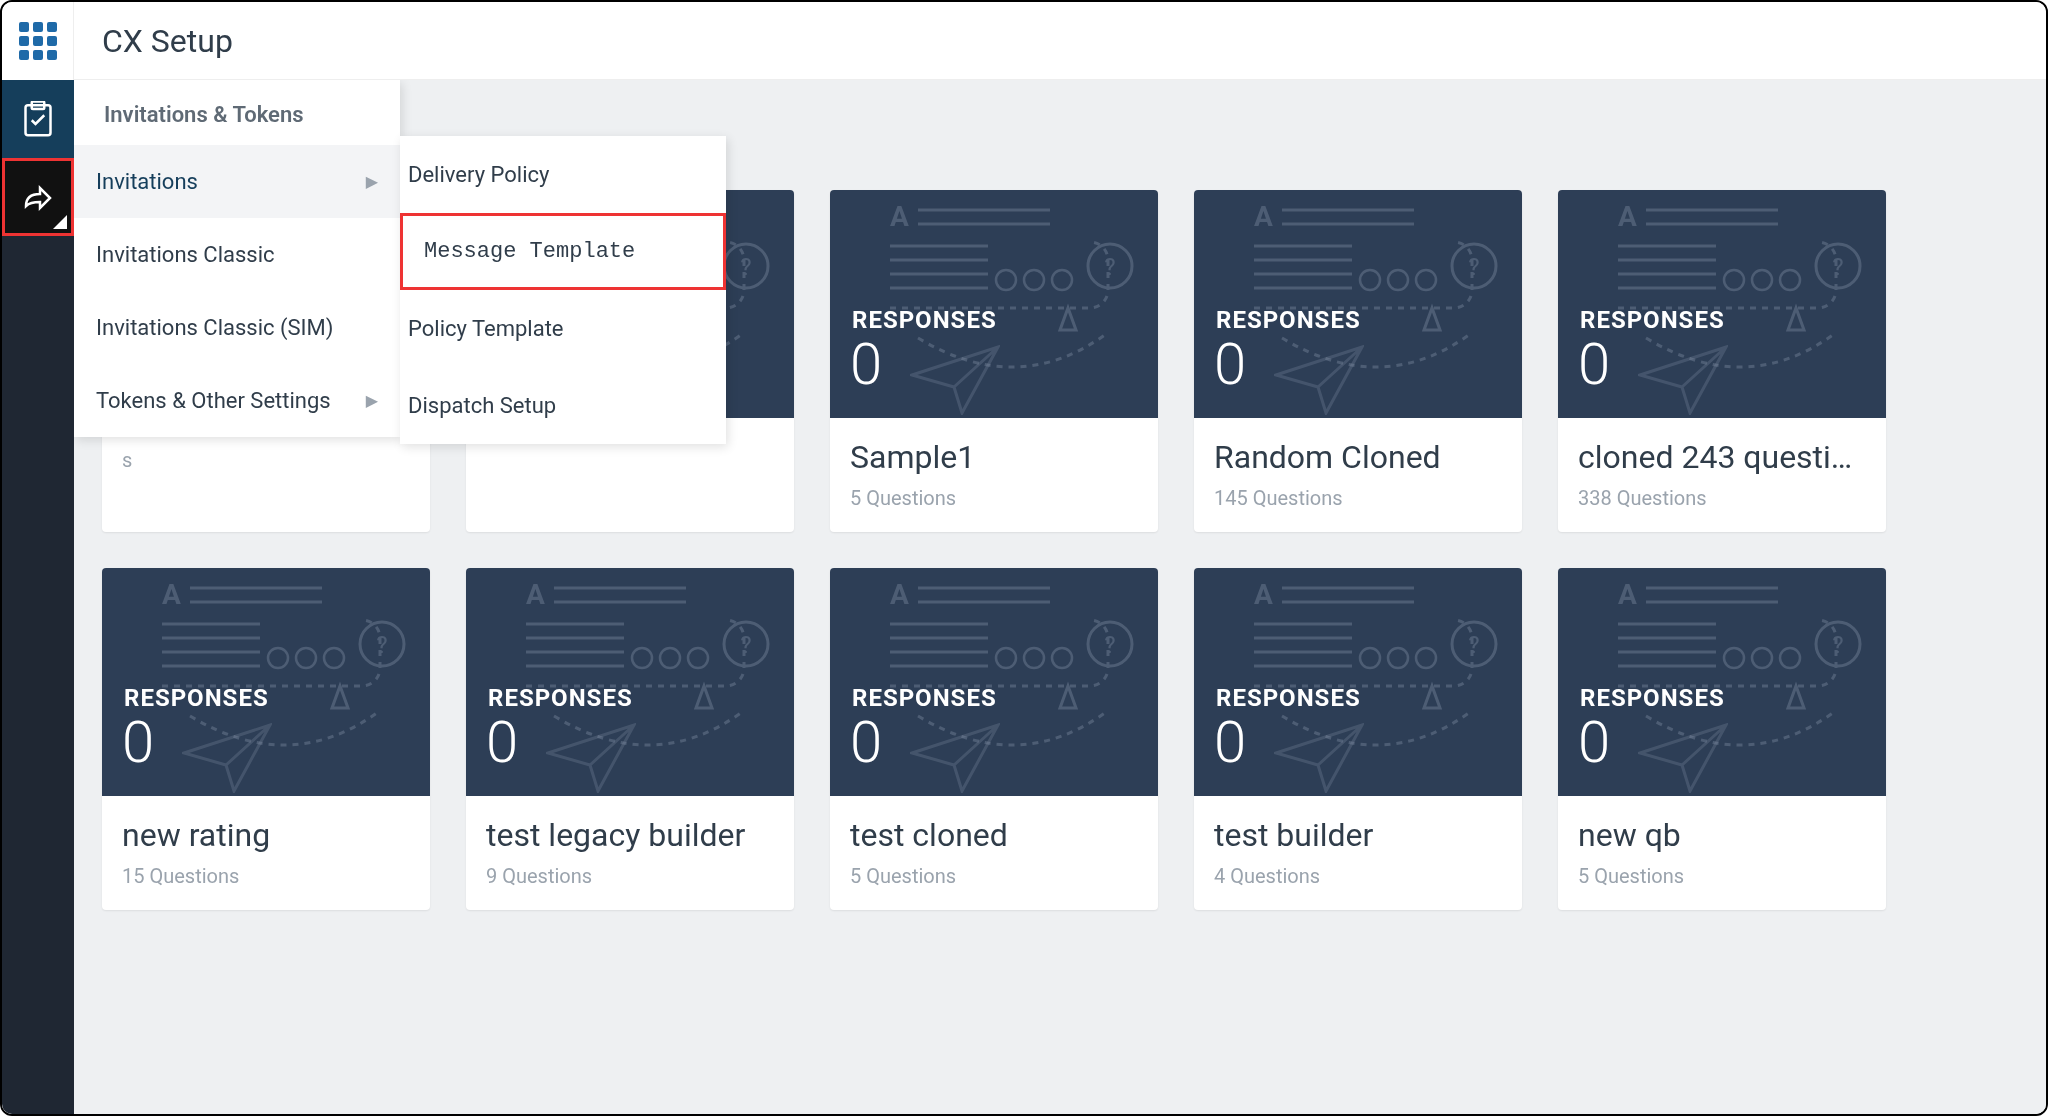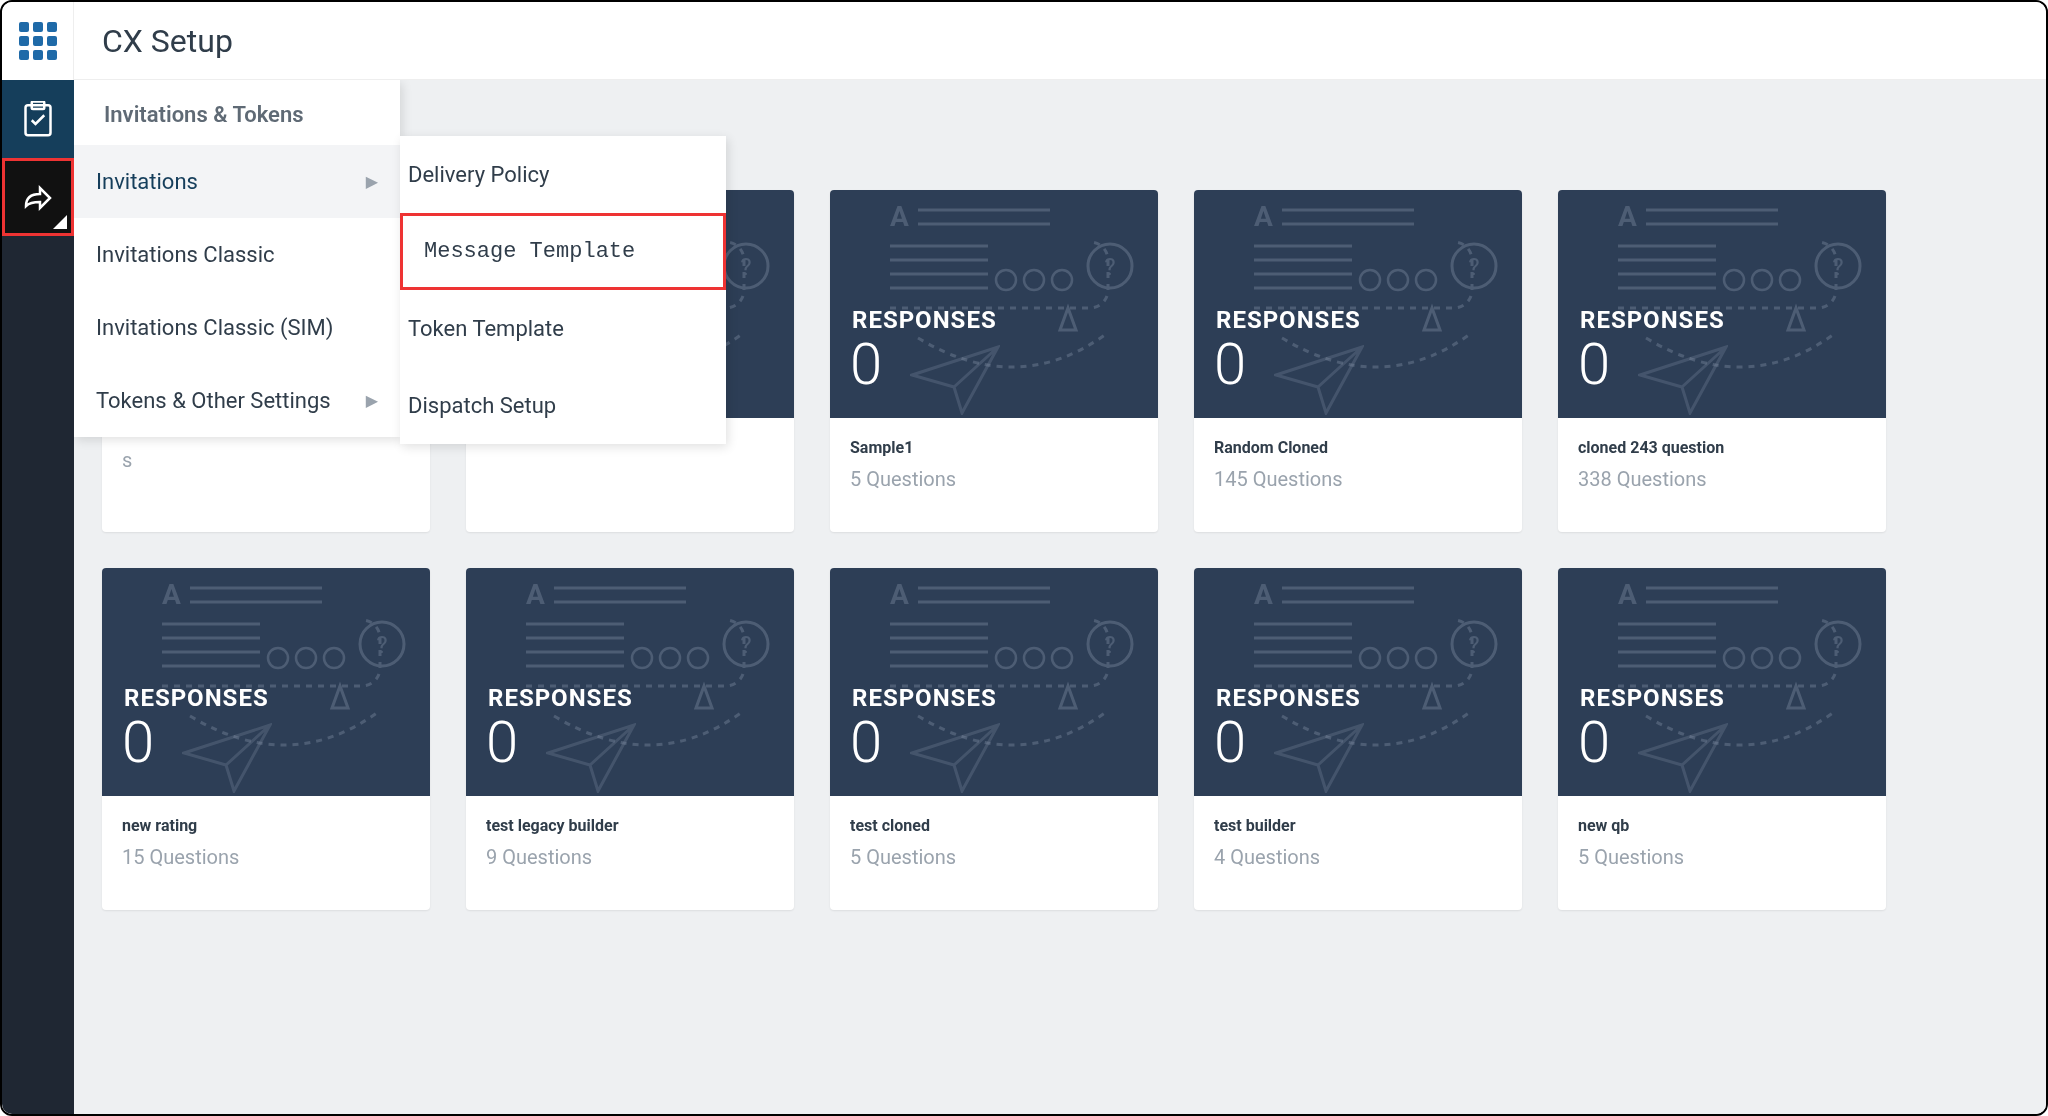--- a/index.html
+++ b/index.html
@@ -20,21 +20,21 @@
   .header { height:78px; display:flex; align-items:center; padding:0 28px; border-bottom:1px solid #eee; background:#fff; }
   .header-title { font-size:32px; font-weight:400; color:#303d4a; }
   .content { flex:1; background:#eef0f2; position:relative; overflow:hidden; padding:32px 0 0 28px; }
   .page-title { font-size:34px; color:#303d4a; margin:6px 0 32px 2px; }
   .page-title .bold { font-weight:700; }
 
   .cards { display:flex; flex-wrap:wrap; gap:36px; }
   .card { width:328px; height:342px; background:#fff; border-radius:4px; box-shadow:0 1px 2px rgba(0,0,0,0.08); overflow:hidden; display:flex; flex-direction:column; cursor:pointer; }
   .card-top { height:228px; background:#2d3e56; position:relative; color:#fff; overflow:hidden; }
   .card-bottom { flex:1; padding:20px 20px; }
-  .card-name { font-size:16px; color:#303d4a; margin-bottom:10px; white-space:nowrap; overflow:hidden; text-overflow:ellipsis;font-weight:bold; }
+  .card-name { font-size:32px; color:#303d4a; margin-bottom:10px; white-space:nowrap; overflow:hidden; text-overflow:ellipsis; }
   .card-sub { font-size:20px; color:#9aa3ad; }
   .responses-label { position:absolute; left:22px; top:116px; font-size:24px; letter-spacing:1px; font-weight:700; color:#fff; }
   .responses-count { position:absolute; left:20px; top:140px; font-size:58px; font-weight:300; color:#fff; }
 
   .menu1 { position:absolute; left:0; top:0; width:326px; background:#fff; box-shadow:2px 3px 10px rgba(0,0,0,0.12); z-index:20; }
   .menu1-header { padding:22px 30px 18px; font-size:22px; color:#5f6a75; font-weight:600; }
   .menu1-item { display:flex; align-items:center; justify-content:space-between; padding:24px 22px; font-size:22px; color:#303d4a; cursor:pointer; }
   .menu1-item.active { background:#f3f4f6; color:#153e5b;gap:33px; }
   .menu1-item .chev { color:#9aa3ad; font-size:16px; }
 
@@ -417,19 +417,19 @@
               <span>Tokens &amp; Other Settings</span>
               <span class="chev">▶</span>
             </div>
           </div>
       </div>
 
       <div class="menu2">
         <div id="menu2-items">
             <div class="menu2-item"><span>Delivery Policy</span></div>
             <div class="menu2-item hl"><span>Message Template</span></div>
-            <div class="menu2-item"><span>Token Template</span></div>
+            <div class="menu2-item"><span>Policy Template</span></div>
             <div class="menu2-item"><span>Dispatch Setup</span></div>
           </div>
       </div>
     </div>
   </div>
 </div>
 
 </body></html>

